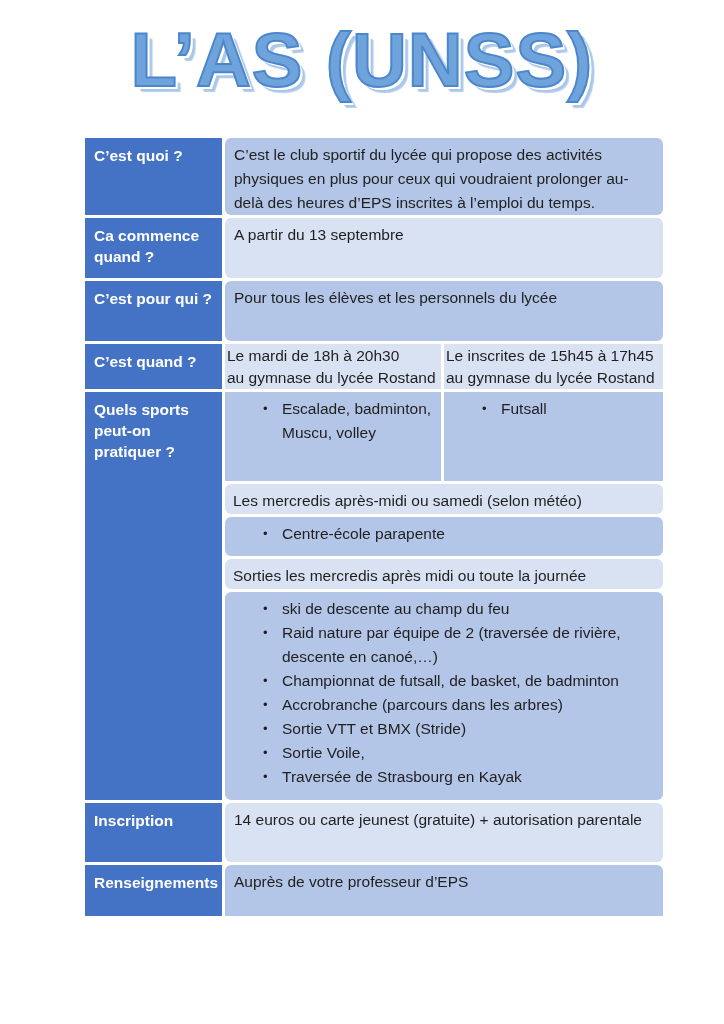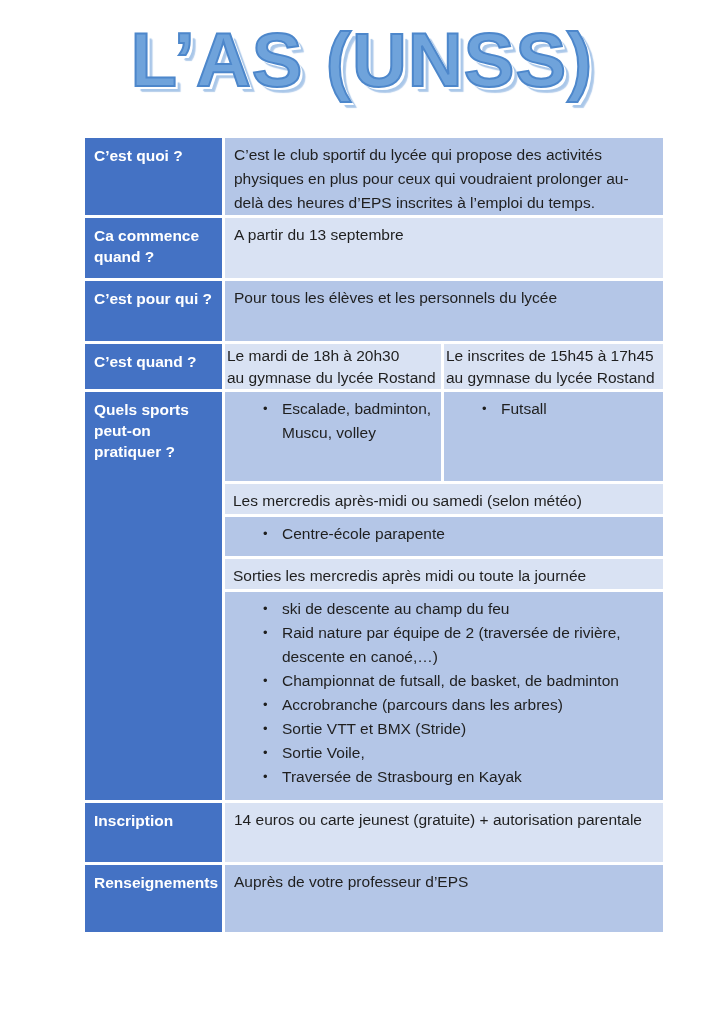--- a/index.html
+++ b/index.html
@@ -1,18 +1,18 @@
 <!DOCTYPE html>
 <html><head>
 <meta charset="utf-8">
 <style>
   html,body{margin:0;padding:0;background:#ffffff;}
   .page{
     position:relative;
-    width:724px;height:1024px;
+    width:724px;height:916px;
     background:#ffffff;
     overflow:hidden;
     font-family:"Liberation Sans", sans-serif;
     color:#1f1f1f;
   }
   .doc-title{
     position:absolute;
     top:16px;left:0;width:100%;
     margin:0;
     text-align:center;
@@ -42,21 +42,21 @@
   .label{
     grid-column:1;
     background:#4472C4;
     color:#ffffff;
     font-weight:bold;
     line-height:21px;
     padding:7px 9px;
   }
   .band-med{background:#B4C6E7;}
   .band-light{background:#D9E2F3;}
-  .span23{grid-column:2/4;}
+  .span23{grid-column:2/4;border-radius:6px;}
   .center{text-align:left;line-height:22px;padding:1px 2px;}
   .r1{grid-row:1}.r2{grid-row:2}.r3{grid-row:3}.r4{grid-row:4}.r5{grid-row:5}
   .r6{grid-row:6}.r7{grid-row:7}.r8{grid-row:8}.r9{grid-row:9}.r10{grid-row:10}.r11{grid-row:11}
   .r5-9{grid-row:5/10;grid-column:1;}
   .c2{grid-column:2}.c3{grid-column:3}
   .bullet-item{display:flex;align-items:flex-start;}
   .bullet-item .dot{
     flex:none;width:19px;margin-left:29px;
     font-size:13px;line-height:24px;
   }

